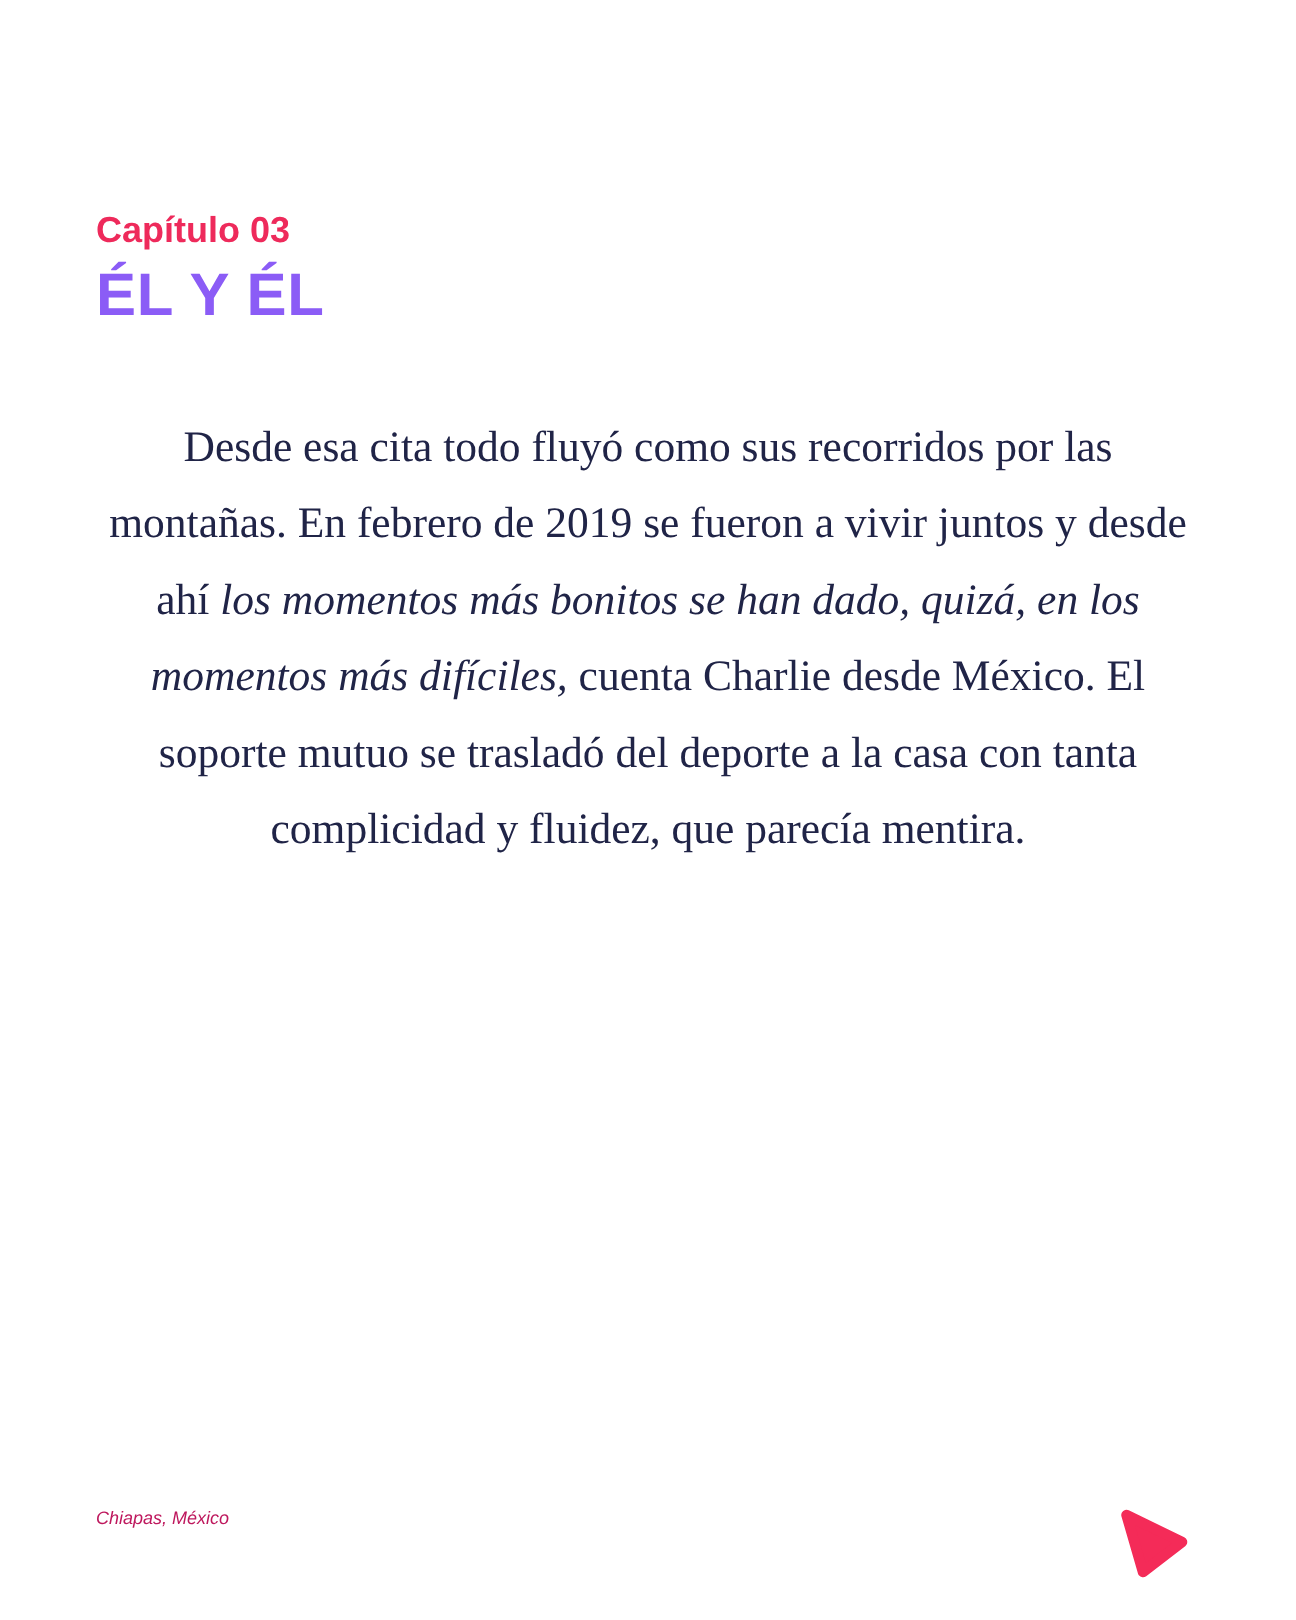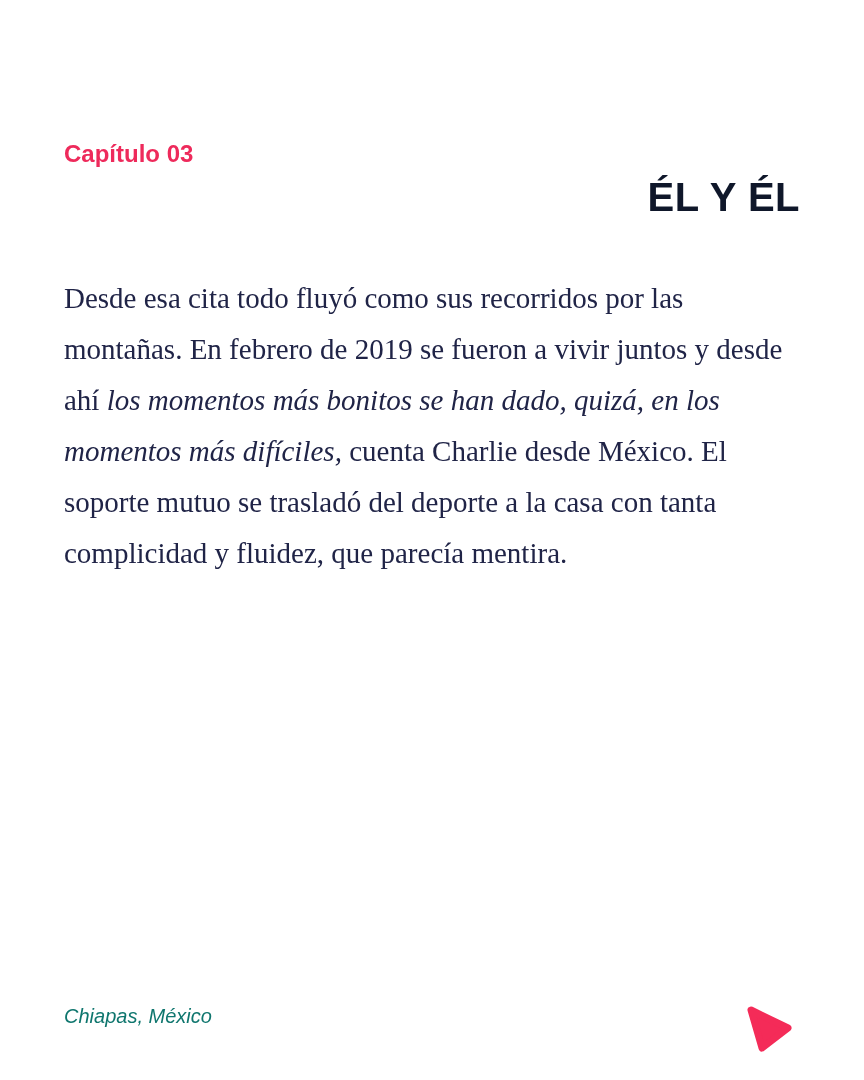--- a/index.html
+++ b/index.html
@@ -22,44 +22,44 @@
     font-size: 24px;
     line-height: 1.2;
     color: #ee2a5b;
   }
   .title {
     font-family: "Liberation Sans", sans-serif;
     font-weight: 800;
     font-size: 40px;
     line-height: 1.2;
     letter-spacing: 0.5px;
-    color: #0f172a;
+    color: #8b5cf6;
     margin-top: 4px;
-    text-align: right;
   }
   .body-p {
     font-family: "Liberation Serif", "DejaVu Serif", serif;
     font-size: 29px;
     line-height: 51px;
     color: #202447;
     margin-top: 52px;
     max-width: 740px;
+    text-align: center;
   }
   .body-p .it {
     font-style: italic;
   }
   .location {
     position: absolute;
     left: 64px;
     top: 971px;
     font-family: "Liberation Sans", sans-serif;
     font-style: italic;
     font-weight: 400;
-    font-size: 20px;
-    color: #0f766e;
+    font-size: 12px;
+    color: #be185d;
   }
   .arrow {
     position: absolute;
     left: 743px;
     top: 969px;
     width: 50px;
     height: 50px;
     cursor: pointer;
   }
   .arrow svg { display: block; width: 100%; height: 100%; }

